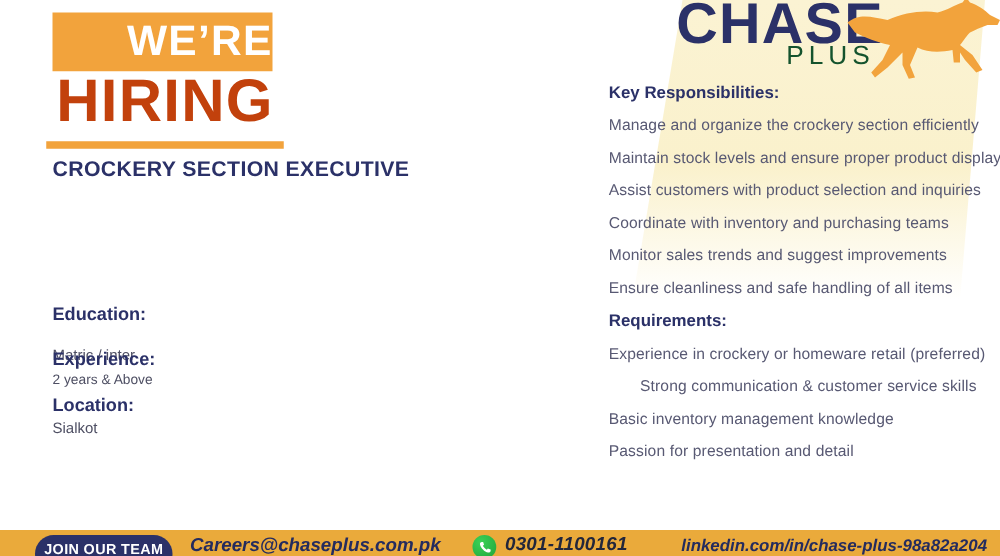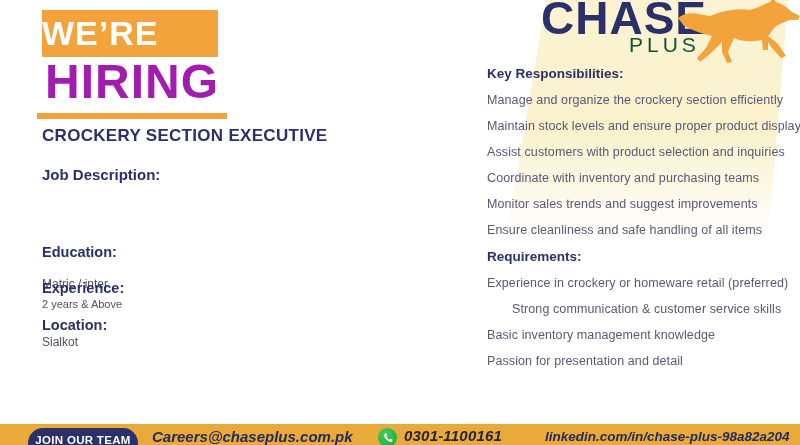--- a/index.html
+++ b/index.html
@@ -19,26 +19,26 @@
   .beam {
     left: 0; top: 0; width: 800px; height: 240px;
     background: linear-gradient(180deg, #FBF3D3 0%, #FAF1CC 55%, rgba(251,243,211,0) 100%);
     clip-path: polygon(546px 0, 788px 0, 768px 240px, 506px 240px);
   }
 
   
   .were-box {
     left: 42px; top: 10px; width: 176px; height: 47px;
     background: #F2A33C;
-    display: flex; align-items: center; justify-content: flex-start;
+    display: flex; align-items: center; justify-content: flex-end;
     color: #ffffff; font-size: 34px; font-weight: 700; letter-spacing: 1px;
   }
   .hiring {
     left: 45px; top: 56px;
-    color: #a21caf; font-size: 48px; font-weight: 800; letter-spacing: 1px;
+    color: #c2410c; font-size: 48px; font-weight: 800; letter-spacing: 1px;
     line-height: 1.1;
   }
   .hero-rule { left: 37px; top: 113px; width: 190px; height: 6px; background: #F2A33C; }
   .position-title {
     left: 42px; top: 126px;
     color: #2B3168; font-size: 17px; font-weight: 700; letter-spacing: 0.3px;
   }
 
   
   .h-navy { color: #2B3168; font-weight: 700; }
@@ -145,21 +145,20 @@
       C108,24 104,26 100,28
       C96,32 94,36 92,38
       L102,46 L110,58 L105,60 L96,50 L92,44
       L92,52 L87,52 L86,42
       C76,44 66,44 58,40
       L52,54 L56,64 L51,65 L46,54 L46,44
       L34,56 L24,64 L21,60 L30,50 L36,38
       C26,36 16,32 8,28 Z"></path>
   </svg>
 
-  <div class="abs h-navy jd-heading">Job Description:</div>
 
   <div class="abs h-navy edu-heading">Education:</div>
   <div class="abs edu-value">Matric / inter</div>
 
   <div class="abs h-navy exp-heading">Experience:</div>
   <div class="abs exp-value">2 years &amp; Above</div>
 
   <div class="abs h-navy loc-heading">Location:</div>
   <div class="abs loc-value">Sialkot</div>
 

